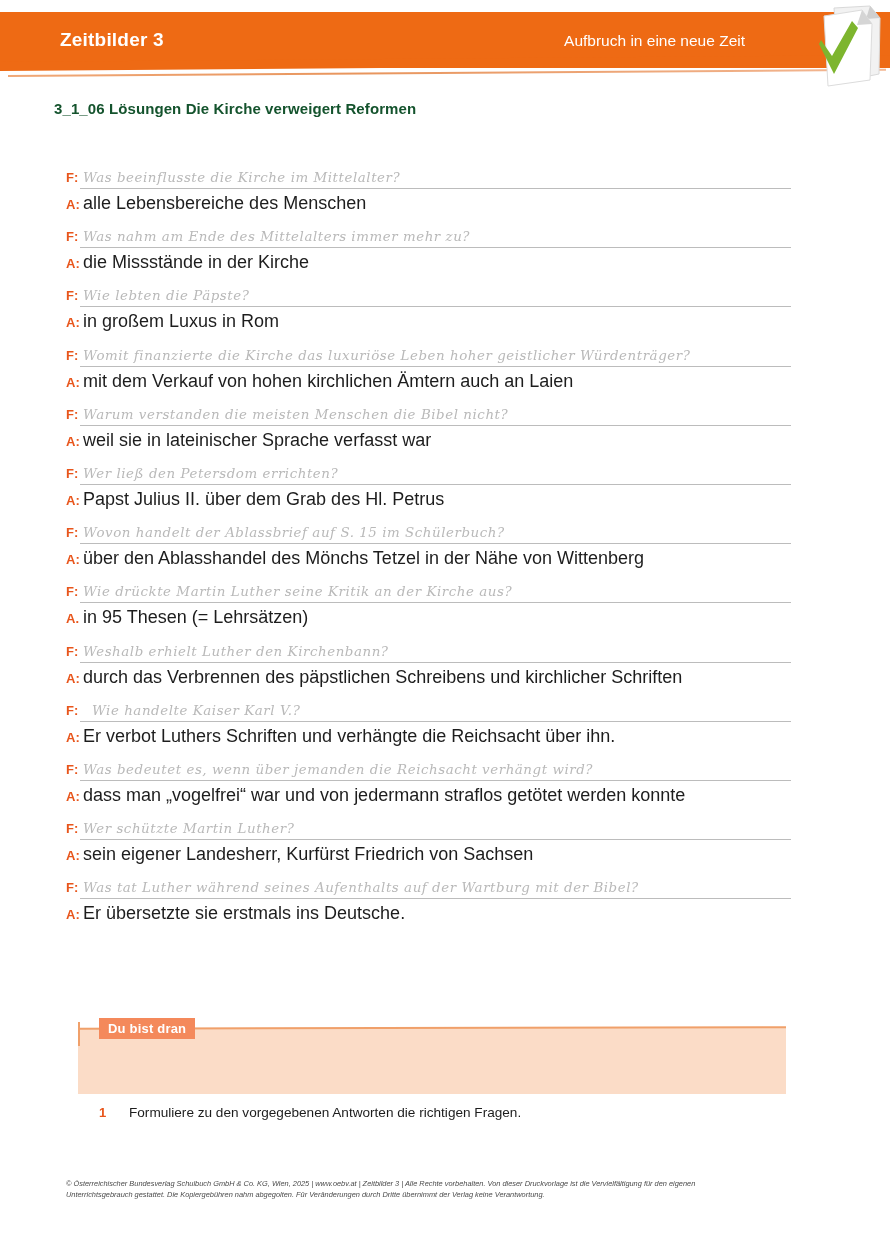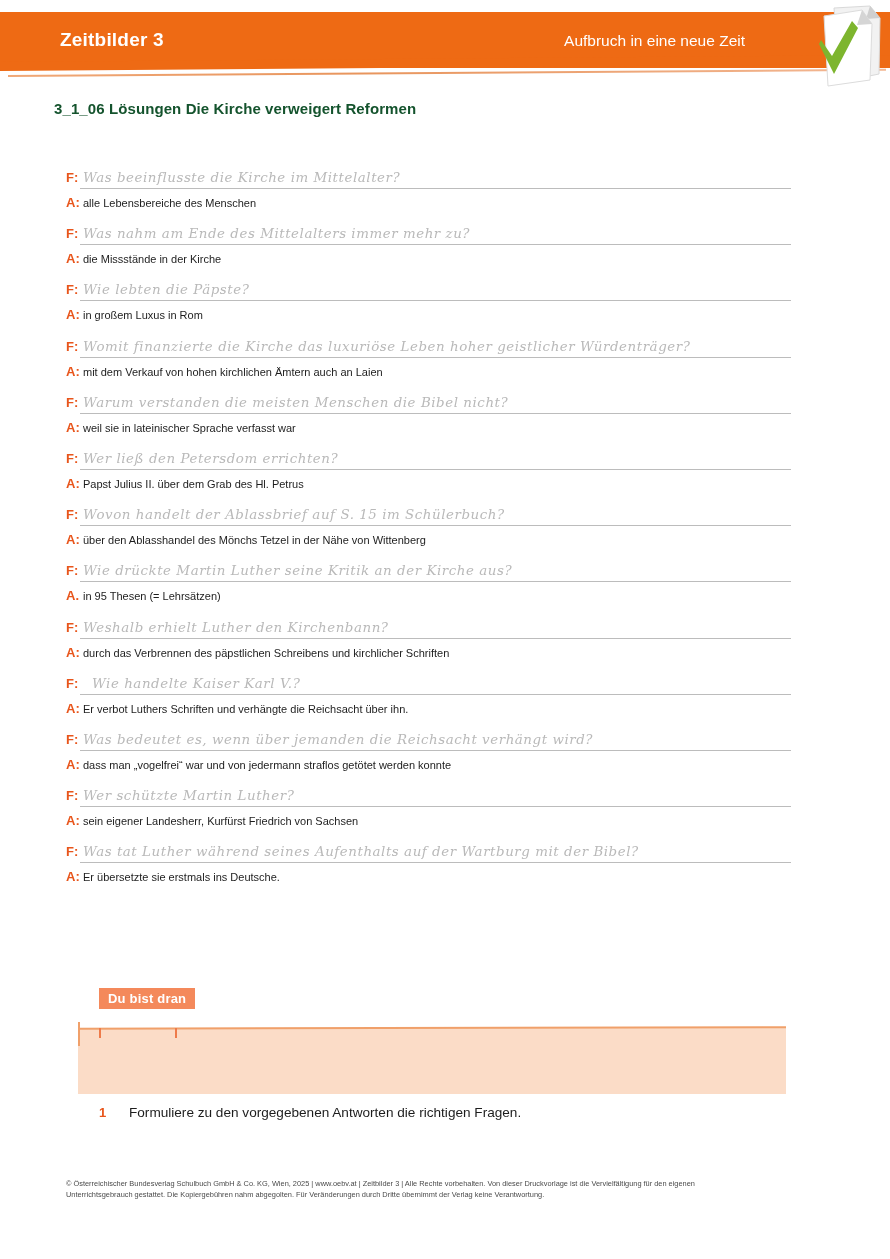--- a/index.html
+++ b/index.html
@@ -137,21 +137,21 @@
     white-space: nowrap;
   }
   .a-label {
     display: inline-block;
     width: 17px;
     font-size: 13px;
     font-weight: bold;
     color: #E8551B;
   }
   .a-text {
-    font-size: 11px;
+    font-size: 18px;
     color: #1d1d1d;
     margin-top: 12px;
   }
 
   
   .task-box {
     position: absolute;
     left: 78px;
     top: 1028px;
     width: 708px;
@@ -171,21 +171,21 @@
     position: absolute;
     left: 78px;
     top: 1022px;
     width: 2px;
     height: 24px;
     background: #F0A06A;
   }
   .task-tag {
     position: absolute;
     left: 99px;
-    top: 988px;
+    top: 1018px;
     height: 21px;
     padding: 0 9px;
     background: #F4895B;
     color: #ffffff;
     font-size: 13px;
     font-weight: bold;
     line-height: 21px;
     letter-spacing: .2px;
     white-space: nowrap;
   }
@@ -234,20 +234,21 @@
     background: #ffffff;
   }
   .footer {
     position: absolute;
     left: 66px;
     top: 1178px;
     width: 760px;
     font-size: 7.4px;
     line-height: 11.2px;
     color: #4a4a4a;
+    font-style: italic;
   }
   .footer-line { display: block; }
 </style>
 </head>
 <body>
 
 <div class="page">
 
   <div class="header-band"></div>
   <div class="header-band-skew"></div>

